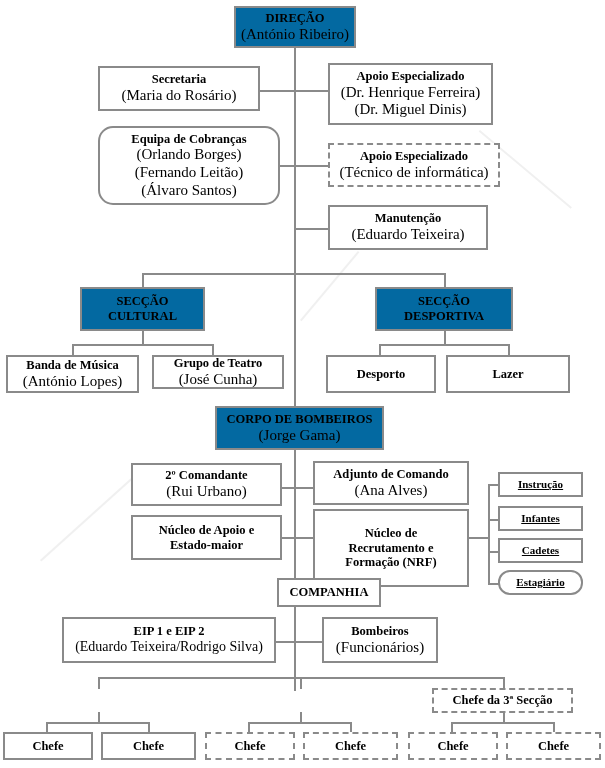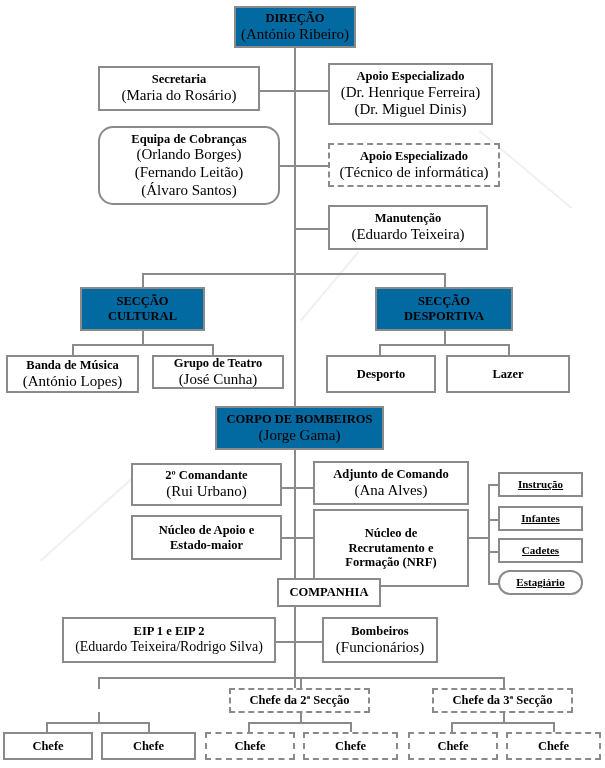--- a/index.html
+++ b/index.html
@@ -253,23 +253,20 @@
   <div class="node wide" style="left:62px; top:617px; width:214px; height:46px;">
     <span class="t-bold">EIP 1 e EIP 2</span>
     <span class="t-norm">(Eduardo Teixeira/Rodrigo Silva)</span>
   </div>
 
   <div class="node" style="left:322px; top:617px; width:116px; height:46px;">
     <span class="t-bold">Bombeiros</span>
     <span class="t-norm">(Funcionários)</span>
   </div>
 
-  <div class="node dashed" style="left:229px; top:688px; width:141px; height:25px;">
-    <span class="t-bold">Chefe da 2ª Secção</span>
-  </div>
   <div class="node dashed" style="left:432px; top:688px; width:141px; height:25px;">
     <span class="t-bold">Chefe da 3ª Secção</span>
   </div>
 
   <div class="node" style="left:3px; top:732px; width:90px; height:28px;">
     <span class="t-bold">Chefe</span>
   </div>
   <div class="node" style="left:101px; top:732px; width:95px; height:28px;">
     <span class="t-bold">Chefe</span>
   </div>

